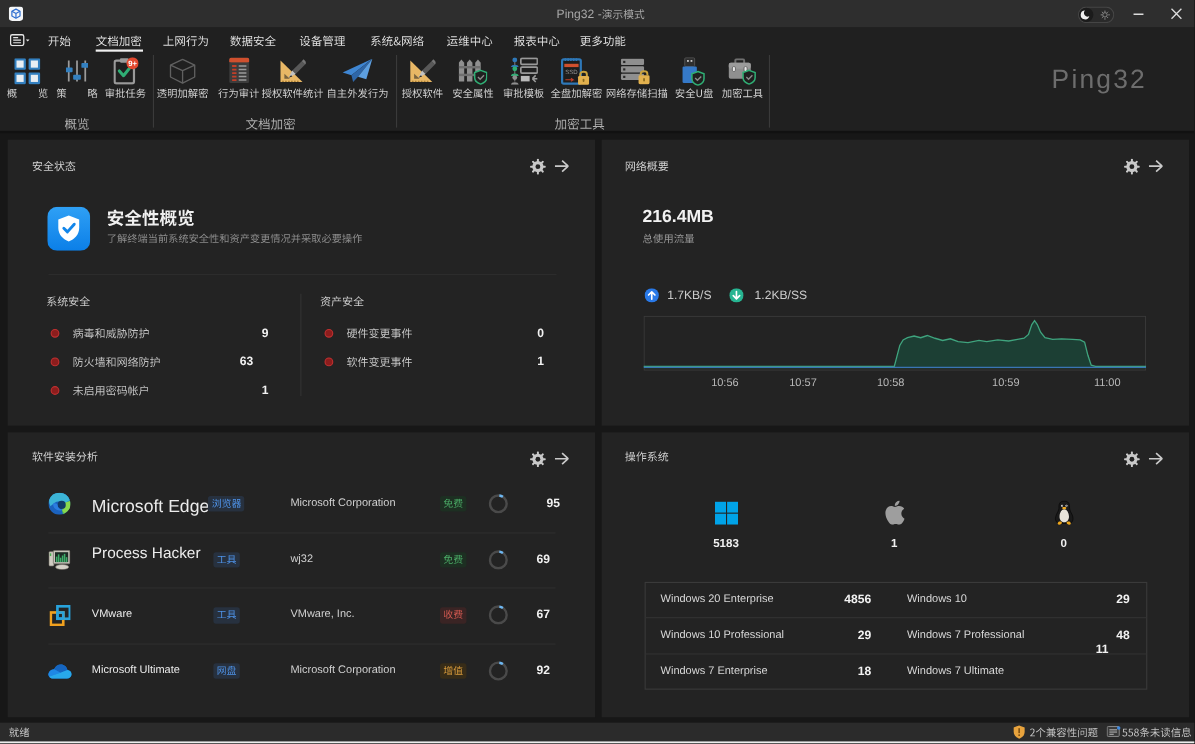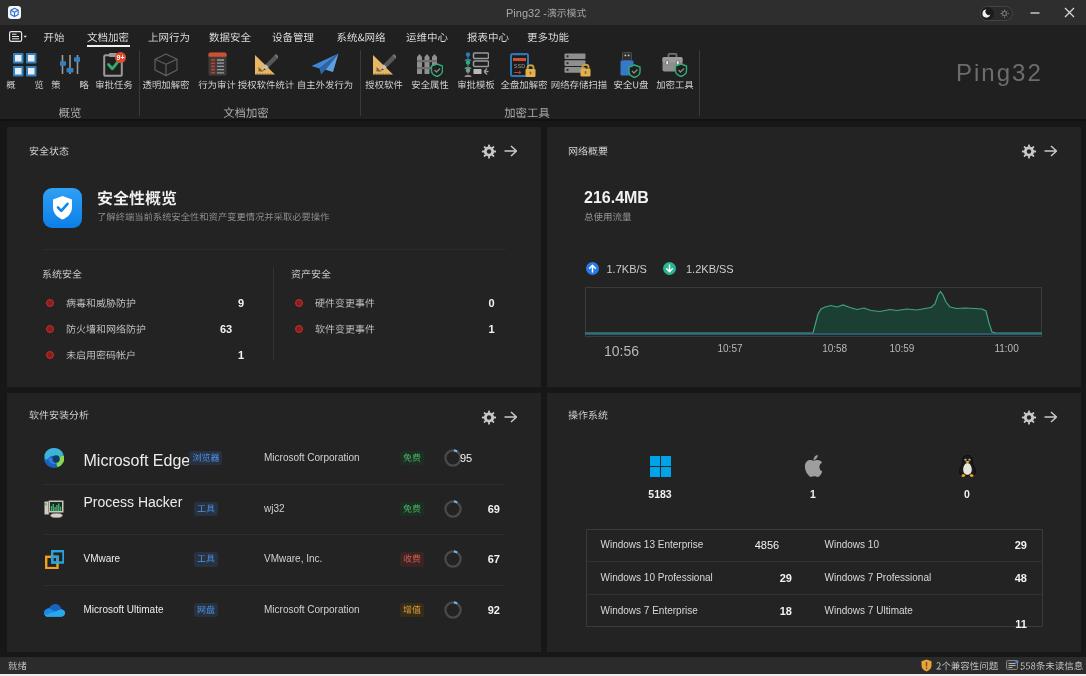--- a/index.html
+++ b/index.html
@@ -591,21 +591,21 @@
       <path transform="translate(0.0 0)" d="M6 -8.2C6.2 -7.7 6.4 -7.1 6.5 -6.7L7.2 -6.9C7.1 -7.3 6.9 -7.9 6.7 -8.4ZM3.7 -6.7L3.7 -6L5.3 -6C5.2 -3.3 5 -1 2.8 0.2C3 0.4 3.2 0.6 3.3 0.8C5.1 -0.2 5.7 -1.8 5.9 -3.8L8.2 -3.8C8.1 -1.2 8 -0.3 7.7 0C7.7 0.1 7.5 0.1 7.4 0.1C7.2 0.1 6.7 0.1 6.1 0C6.2 0.2 6.3 0.6 6.3 0.8C6.9 0.8 7.4 0.8 7.7 0.8C8 0.7 8.2 0.7 8.4 0.4C8.7 0.1 8.8 -1 8.9 -4.1C8.9 -4.2 8.9 -4.5 8.9 -4.5L6 -4.5C6 -5 6 -5.5 6 -6L9.5 -6L9.5 -6.7ZM0.8 -8L0.8 0.8L1.5 0.8L1.5 -7.3L3 -7.3C2.8 -6.6 2.5 -5.6 2.1 -4.9C2.9 -4.1 3.1 -3.4 3.1 -2.8C3.1 -2.5 3 -2.2 2.9 -2.1C2.8 -2.1 2.7 -2 2.6 -2C2.4 -2 2.2 -2 1.9 -2C2 -1.9 2.1 -1.6 2.1 -1.4C2.4 -1.4 2.6 -1.4 2.8 -1.4C3 -1.4 3.2 -1.5 3.4 -1.6C3.7 -1.8 3.8 -2.2 3.8 -2.8C3.8 -3.4 3.6 -4.1 2.8 -5C3.2 -5.8 3.6 -6.9 3.9 -7.7L3.4 -8L3.3 -8Z"></path>
       <path transform="translate(10.0 0)" d="M2.1 -6.4C1.9 -5.4 1.5 -4.3 0.8 -3.6L1.6 -3.2C2.2 -3.9 2.6 -5.2 2.8 -6.2ZM8.3 -6.4C8 -5.5 7.4 -4.3 7 -3.5L7.6 -3.2C8.1 -4 8.7 -5.1 9.1 -6.1ZM5.2 -4.5L5.2 -4.5C5.4 -5.7 5.4 -7 5.4 -8.3L4.6 -8.3C4.6 -4.8 4.7 -1.3 0.5 0.2C0.7 0.4 0.9 0.6 1 0.8C3.3 -0.1 4.4 -1.5 4.9 -3.2C5.7 -1.2 7 0.1 9.1 0.7C9.2 0.5 9.5 0.2 9.6 0.1C7.2 -0.5 5.8 -2.1 5.2 -4.5Z"></path>
       <path transform="translate(20.0 0)" d="M5.6 -2L7.2 -2L7.2 -1.3L5.6 -1.3ZM5 -2.5L5 -0.9L7.8 -0.9L7.8 -2.5ZM4 -6.4C4.4 -6 4.8 -5.5 5 -5.1L5.5 -5.5C5.4 -5.8 4.9 -6.4 4.5 -6.7ZM8.2 -6.7C8 -6.3 7.5 -5.8 7.2 -5.4L7.8 -5.1C8.1 -5.5 8.5 -6 8.8 -6.4ZM6 -8.4L6 -7.5L3.6 -7.5L3.6 -6.9L6 -6.9L6 -5L3.3 -5L3.3 -4.4L9.6 -4.4L9.6 -5L6.8 -5L6.8 -6.9L9.2 -6.9L9.2 -7.5L6.8 -7.5L6.8 -8.4ZM3.8 -3.7L3.8 0.8L4.4 0.8L4.4 0.4L8.3 0.4L8.3 0.8L9 0.8L9 -3.7ZM4.4 -0.2L4.4 -3.1L8.3 -3.1L8.3 -0.2ZM0.4 -1.6L0.6 -0.9C1.4 -1.3 2.4 -1.7 3.4 -2.2L3.2 -2.8L2.2 -2.4L2.2 -5.3L3.2 -5.3L3.2 -6L2.2 -6L2.2 -8.3L1.5 -8.3L1.5 -6L0.5 -6L0.5 -5.3L1.5 -5.3L1.5 -2.1C1.1 -1.9 0.7 -1.8 0.4 -1.6Z"></path>
       <path transform="translate(30.0 0)" d="M5.3 -7.5L5.3 0.4L6 0.4L6 -0.5L8.3 -0.5L8.3 0.3L9 0.3L9 -7.5ZM6 -1.2L6 -6.8L8.3 -6.8L8.3 -1.2ZM4.4 -8.3C3.5 -8 1.9 -7.7 0.6 -7.5C0.7 -7.3 0.8 -7 0.8 -6.9C1.3 -6.9 1.9 -7 2.5 -7.1L2.5 -5.4L0.5 -5.4L0.5 -4.7L2.3 -4.7C1.8 -3.5 1 -2.1 0.3 -1.3C0.4 -1.2 0.6 -0.9 0.7 -0.6C1.3 -1.3 2 -2.5 2.5 -3.7L2.5 0.8L3.2 0.8L3.2 -3.6C3.6 -3.1 4.2 -2.3 4.4 -1.9L4.9 -2.5C4.7 -2.9 3.6 -4.1 3.2 -4.5L3.2 -4.7L5 -4.7L5 -5.4L3.2 -5.4L3.2 -7.3C3.8 -7.4 4.4 -7.5 4.9 -7.7Z"></path>
       <path transform="translate(40.0 0)" d="M1.9 -5.4C2.4 -4.8 2.9 -4.2 3.3 -3.5C3 -2.5 2.4 -1.6 1.7 -0.9C1.9 -0.8 2.2 -0.6 2.3 -0.5C2.9 -1.1 3.4 -1.9 3.8 -2.9C4.1 -2.4 4.4 -1.9 4.6 -1.6L5.1 -2.1C4.8 -2.5 4.5 -3 4.1 -3.6C4.4 -4.4 4.6 -5.3 4.7 -6.3L4 -6.4C3.9 -5.7 3.8 -4.9 3.6 -4.3C3.2 -4.8 2.8 -5.3 2.4 -5.8ZM4.8 -5.4C5.3 -4.8 5.8 -4.2 6.2 -3.5C5.8 -2.4 5.3 -1.5 4.5 -0.8C4.7 -0.7 5 -0.5 5.1 -0.4C5.8 -1 6.2 -1.8 6.6 -2.8C7 -2.2 7.3 -1.7 7.5 -1.3L8 -1.7C7.8 -2.2 7.4 -2.9 6.9 -3.6C7.2 -4.4 7.4 -5.3 7.5 -6.3L6.9 -6.4C6.8 -5.6 6.6 -4.9 6.4 -4.3C6.1 -4.8 5.7 -5.3 5.3 -5.7ZM0.9 -7.8L0.9 0.8L1.6 0.8L1.6 -7.1L8.4 -7.1L8.4 -0.2C8.4 0 8.3 0 8.1 0C8 0.1 7.3 0.1 6.6 0C6.7 0.2 6.9 0.6 6.9 0.8C7.8 0.8 8.4 0.8 8.7 0.6C9 0.5 9.2 0.3 9.2 -0.2L9.2 -7.8Z"></path>
       <path transform="translate(50.0 0)" d="M0.4 -0.5L0.6 0.2C1.5 -0.1 2.7 -0.4 3.9 -0.8L3.8 -1.4C2.5 -1.1 1.3 -0.7 0.4 -0.5ZM5.7 -8.5C5.3 -7.5 4.6 -6.4 3.8 -5.7L3.9 -5.9L3.3 -6.3C3.1 -5.9 2.9 -5.5 2.7 -5.2L1.4 -5.1C2 -5.9 2.6 -7 3 -8L2.3 -8.4C1.9 -7.2 1.2 -5.9 0.9 -5.6C0.7 -5.2 0.5 -5 0.3 -5C0.4 -4.8 0.6 -4.4 0.6 -4.2C0.7 -4.3 1 -4.4 2.2 -4.5C1.8 -3.9 1.4 -3.4 1.2 -3.2C0.9 -2.8 0.6 -2.6 0.4 -2.5C0.5 -2.3 0.6 -2 0.7 -1.8C0.9 -2 1.2 -2.1 3.7 -2.7C3.7 -2.8 3.6 -3.1 3.7 -3.3L1.8 -2.9C2.5 -3.7 3.2 -4.6 3.8 -5.6C3.9 -5.4 4.1 -5.2 4.2 -5C4.5 -5.3 4.8 -5.7 5.1 -6C5.4 -5.6 5.8 -5.1 6.2 -4.7C5.5 -4.2 4.6 -3.8 3.7 -3.6C3.9 -3.4 4 -3.1 4.1 -2.9C5 -3.2 6 -3.6 6.8 -4.2C7.5 -3.7 8.4 -3.2 9.3 -2.9C9.4 -3.1 9.5 -3.4 9.6 -3.6C8.8 -3.8 8 -4.2 7.3 -4.7C8.1 -5.4 8.8 -6.2 9.2 -7.2L8.8 -7.5L8.7 -7.4L6 -7.4C6.1 -7.7 6.3 -8 6.4 -8.3ZM4.7 -3L4.7 0.7L5.4 0.7L5.4 0.2L8.2 0.2L8.2 0.7L8.9 0.7L8.9 -3ZM5.4 -0.5L5.4 -2.3L8.2 -2.3L8.2 -0.5ZM8.2 -6.8C7.9 -6.1 7.4 -5.6 6.8 -5.1C6.2 -5.5 5.8 -6.1 5.5 -6.6L5.6 -6.8Z"></path>
       <path transform="translate(60.0 0)" d="M6 -8.2C6.2 -7.7 6.4 -7.1 6.5 -6.7L7.2 -6.9C7.1 -7.3 6.9 -7.9 6.7 -8.4ZM3.7 -6.7L3.7 -6L5.3 -6C5.2 -3.3 5 -1 2.8 0.2C3 0.4 3.2 0.6 3.3 0.8C5.1 -0.2 5.7 -1.8 5.9 -3.8L8.2 -3.8C8.1 -1.2 8 -0.3 7.7 0C7.7 0.1 7.5 0.1 7.4 0.1C7.2 0.1 6.7 0.1 6.1 0C6.2 0.2 6.3 0.6 6.3 0.8C6.9 0.8 7.4 0.8 7.7 0.8C8 0.7 8.2 0.7 8.4 0.4C8.7 0.1 8.8 -1 8.9 -4.1C8.9 -4.2 8.9 -4.5 8.9 -4.5L6 -4.5C6 -5 6 -5.5 6 -6L9.5 -6L9.5 -6.7ZM0.8 -8L0.8 0.8L1.5 0.8L1.5 -7.3L3 -7.3C2.8 -6.6 2.5 -5.6 2.1 -4.9C2.9 -4.1 3.1 -3.4 3.1 -2.8C3.1 -2.5 3 -2.2 2.9 -2.1C2.8 -2.1 2.7 -2 2.6 -2C2.4 -2 2.2 -2 1.9 -2C2 -1.9 2.1 -1.6 2.1 -1.4C2.4 -1.4 2.6 -1.4 2.8 -1.4C3 -1.4 3.2 -1.5 3.4 -1.6C3.7 -1.8 3.8 -2.2 3.8 -2.8C3.8 -3.4 3.6 -4.1 2.8 -5C3.2 -5.8 3.6 -6.9 3.9 -7.7L3.4 -8L3.3 -8Z"></path>
       <path transform="translate(70.0 0)" d="M1.9 -8.4L1.9 -6.4L0.5 -6.4L0.5 -5.7L1.9 -5.7L1.9 -3.5C1.3 -3.3 0.8 -3.2 0.4 -3.1L0.6 -2.4L1.9 -2.7L1.9 -0.1C1.9 0 1.8 0 1.7 0C1.6 0.1 1.2 0.1 0.7 0C0.8 0.2 0.9 0.6 0.9 0.8C1.6 0.8 2 0.7 2.3 0.6C2.5 0.5 2.6 0.3 2.6 -0.1L2.6 -3L3.8 -3.4L3.7 -4L2.6 -3.7L2.6 -5.7L3.8 -5.7L3.8 -6.4L2.6 -6.4L2.6 -8.4ZM5.9 -8.1C6.3 -7.7 6.7 -7.1 6.8 -6.7L4.5 -6.7L4.5 -4C4.5 -2.7 4.3 -0.9 3.2 0.3C3.4 0.4 3.7 0.7 3.8 0.8C4.9 -0.3 5.2 -2 5.2 -3.4L8.5 -3.4L8.5 -2.7L9.2 -2.7L9.2 -6.7L6.9 -6.7L7.5 -7C7.4 -7.4 7 -7.9 6.6 -8.4ZM8.5 -4.1L5.2 -4.1L5.2 -6L8.5 -6Z"></path>
     </svg>
   </div>
-<div class="lat" style="left:220px;top:323.1px;width:40px;text-align:left;font-size:11px;font-weight:bold;color:#f2f2f2">63</div>
+<div class="lat" style="left:204px;top:323.1px;width:40px;text-align:center;font-size:11px;font-weight:bold;color:#f2f2f2">63</div>
 <div class="abs" style="left:46px;top:351.0px;width:8px;height:8px;border-radius:50%;background:#8c1d1d;border:1.5px solid #c03030"></div>
 <div style="position:absolute;left:66px;top:350.0px;">
     <svg class="ct " width="70.0" height="11.2" style="fill:#c6c6c6" viewBox="0 -8.8 70.0 11.2">
       <path transform="translate(0.0 0)" d="M4.6 -8.4L4.6 -6.8L1.3 -6.8L1.3 -6L4.6 -6L4.6 -4.3L0.6 -4.3L0.6 -3.6L4.2 -3.6C3.3 -2.3 1.7 -1 0.3 -0.4C0.5 -0.2 0.8 0.1 0.9 0.2C2.2 -0.4 3.6 -1.6 4.6 -3L4.6 0.8L5.4 0.8L5.4 -3C6.4 -1.7 7.8 -0.4 9.1 0.2C9.2 0.1 9.5 -0.2 9.7 -0.4C8.3 -1 6.7 -2.3 5.8 -3.6L9.4 -3.6L9.4 -4.3L5.4 -4.3L5.4 -6L8.7 -6L8.7 -6.8L5.4 -6.8L5.4 -8.4Z"></path>
       <path transform="translate(10.0 0)" d="M2.8 -3.1L2.8 0.8L3.5 0.8L3.5 0.1L8.1 0.1L8.1 0.7L8.9 0.7L8.9 -3.1ZM3.5 -0.6L3.5 -2.4L8.1 -2.4L8.1 -0.6ZM4.4 -8.2C4.6 -7.8 4.8 -7.3 5 -7L1.5 -7L1.5 -4.6C1.5 -3.1 1.4 -1.1 0.4 0.3C0.5 0.4 0.8 0.7 1 0.8C2 -0.6 2.3 -2.6 2.3 -4.2L8.7 -4.2L8.7 -7L5.4 -7L5.8 -7.1C5.6 -7.4 5.3 -8 5.1 -8.4ZM2.3 -6.3L7.9 -6.3L7.9 -4.9L2.3 -4.9Z"></path>
       <path transform="translate(20.0 0)" d="M1.5 -7.7L1.5 -4.1C1.5 -2.7 1.4 -0.9 0.3 0.4C0.5 0.5 0.8 0.7 0.9 0.8C1.7 0 2 -1.2 2.2 -2.3L4.7 -2.3L4.7 0.7L5.4 0.7L5.4 -2.3L8.1 -2.3L8.1 -0.2C8.1 0 8.1 0 7.9 0C7.7 0 7 0.1 6.3 0C6.4 0.2 6.5 0.6 6.5 0.7C7.5 0.8 8.1 0.7 8.4 0.6C8.8 0.5 8.9 0.3 8.9 -0.2L8.9 -7.7ZM2.3 -7L4.7 -7L4.7 -5.4L2.3 -5.4ZM8.1 -7L8.1 -5.4L5.4 -5.4L5.4 -7ZM2.3 -4.7L4.7 -4.7L4.7 -3L2.2 -3C2.3 -3.4 2.3 -3.7 2.3 -4.1ZM8.1 -4.7L8.1 -3L5.4 -3L5.4 -4.7Z"></path>
       <path transform="translate(30.0 0)" d="M1.8 -5.5C1.5 -4.9 1.1 -4.2 0.5 -3.8L1.1 -3.4C1.7 -3.9 2.1 -4.6 2.4 -5.2ZM3.5 -6.3C4.1 -6 4.9 -5.5 5.2 -5.2L5.6 -5.7C5.3 -6 4.5 -6.5 3.9 -6.7ZM7.3 -5.1C7.9 -4.6 8.7 -3.8 9 -3.2L9.6 -3.6C9.2 -4.2 8.5 -4.9 7.8 -5.5ZM6.9 -6.4C6.1 -5.4 5 -4.7 3.7 -4L3.7 -5.7L3 -5.7L3 -3.8L3 -3.7C2.2 -3.4 1.3 -3.1 0.4 -2.9C0.5 -2.7 0.7 -2.4 0.8 -2.2C1.6 -2.5 2.4 -2.8 3.2 -3.1C3.4 -2.9 3.8 -2.8 4.4 -2.8C4.6 -2.8 6.2 -2.8 6.5 -2.8C7.4 -2.8 7.6 -3.1 7.7 -4.3C7.5 -4.3 7.2 -4.4 7 -4.5C7 -3.6 6.9 -3.4 6.4 -3.4C6.1 -3.4 4.7 -3.4 4.4 -3.4L4 -3.5C5.4 -4.1 6.6 -5 7.5 -6.1ZM1.6 -2L1.6 0.3L7.7 0.3L7.7 0.8L8.5 0.8L8.5 -2L7.7 -2L7.7 -0.4L5.4 -0.4L5.4 -2.5L4.6 -2.5L4.6 -0.4L2.4 -0.4L2.4 -2ZM4.4 -8.4C4.5 -8.1 4.6 -7.8 4.7 -7.5L0.8 -7.5L0.8 -5.6L1.5 -5.6L1.5 -6.9L8.5 -6.9L8.5 -5.6L9.2 -5.6L9.2 -7.5L5.5 -7.5C5.4 -7.8 5.3 -8.2 5.1 -8.5Z"></path>
       <path transform="translate(40.0 0)" d="M4.1 -2L4.1 -1.4L7.9 -1.4L7.9 -2ZM4.9 -6.5C4.8 -5.5 4.7 -4.2 4.6 -3.4L4.8 -3.4L8.6 -3.4C8.4 -1.2 8.2 -0.3 8 0C7.9 0.1 7.8 0.1 7.6 0.1C7.4 0.1 7 0.1 6.5 0C6.6 0.2 6.7 0.5 6.7 0.7C7.2 0.8 7.6 0.8 7.9 0.7C8.2 0.7 8.4 0.7 8.6 0.4C8.9 0.1 9.2 -1 9.4 -3.7C9.4 -3.8 9.4 -4 9.4 -4L8.2 -4C8.3 -5.2 8.5 -6.8 8.6 -7.8L8 -7.9L7.9 -7.8L4.4 -7.8L4.4 -7.1L7.8 -7.1C7.7 -6.2 7.6 -5 7.5 -4L5.4 -4C5.5 -4.8 5.6 -5.7 5.6 -6.5ZM0.5 -7.9L0.5 -7.2L1.7 -7.2C1.4 -5.7 1 -4.2 0.3 -3.3C0.4 -3.1 0.6 -2.7 0.6 -2.5C0.8 -2.7 1 -3 1.2 -3.3L1.2 0.3L1.8 0.3L1.8 -0.5L3.6 -0.5L3.6 -4.8L1.8 -4.8C2.1 -5.5 2.3 -6.4 2.5 -7.2L3.9 -7.2L3.9 -7.9ZM1.8 -4.1L3 -4.1L3 -1.1L1.8 -1.1Z"></path>
       <path transform="translate(50.0 0)" d="M8.4 -8C7.9 -7 6.9 -6 6 -5.4C6.1 -5.2 6.4 -5 6.5 -4.8C7.5 -5.5 8.5 -6.6 9.1 -7.7ZM4.8 0.8C5 0.7 5.3 0.6 7.3 -0.2C7.3 -0.4 7.3 -0.7 7.3 -0.9L5.7 -0.3L5.7 -3.8L6.6 -3.8C7 -1.9 7.9 -0.3 9.1 0.6C9.2 0.4 9.5 0.1 9.7 0C8.5 -0.7 7.7 -2.1 7.3 -3.8L9.5 -3.8L9.5 -4.5L5.7 -4.5L5.7 -8.2L5 -8.2L5 -4.5L4.1 -4.5L4.1 -3.8L5 -3.8L5 -0.5C5 -0.1 4.7 0.1 4.5 0.2C4.7 0.4 4.8 0.7 4.8 0.8ZM0.6 -6.5L0.6 -1.2L1.2 -1.2L1.2 -5.8L1.9 -5.8L1.9 0.8L2.6 0.8L2.6 -5.8L3.2 -5.8L3.2 -2.1C3.2 -2 3.2 -2 3.1 -2C3 -1.9 2.8 -1.9 2.6 -2C2.6 -1.8 2.7 -1.5 2.7 -1.3C3.1 -1.3 3.4 -1.3 3.6 -1.4C3.8 -1.6 3.8 -1.8 3.8 -2L3.8 -6.5L2.6 -6.5L2.6 -8.4L1.9 -8.4L1.9 -6.5Z"></path>
       <path transform="translate(60.0 0)" d="M2.5 -6.2L7.7 -6.2L7.7 -4.1L2.5 -4.1L2.5 -4.7ZM4.4 -8.3C4.6 -7.8 4.8 -7.3 5 -6.9L1.7 -6.9L1.7 -4.7C1.7 -3.2 1.6 -1.1 0.3 0.4C0.5 0.5 0.8 0.7 1 0.9C2 -0.3 2.3 -2 2.4 -3.4L7.7 -3.4L7.7 -2.8L8.4 -2.8L8.4 -6.9L5.3 -6.9L5.7 -7C5.6 -7.4 5.4 -8 5.1 -8.4Z"></path>
@@ -655,24 +655,24 @@
 <circle cx="6.5" cy="6.5" r="6.5" fill="#27b592"></circle>
 <path d="M6.5 3 V9.4 M3.6 6.8 L6.5 9.7 L9.4 6.8" stroke="#fff" stroke-width="1.5" fill="none" stroke-linecap="round" stroke-linejoin="round"></path>
   </svg>
 <div class="lat" style="left:686px;top:262.5px;font-size:11px;color:#cccccc">1.2KB/SS</div>
 <svg class="abs" style="left:584.5px;top:286.5px" width="457" height="50" viewBox="0 0 457 50">
 <rect x="0.5" y="0.5" width="456" height="49" fill="none" stroke="#3a3a3a"></rect>
 <path d="M0 46 L0 46 L228 46 L233 27 L236 22 L240 20 L246 18.5 L252 20 L258 18 L265 20.5 L272 22.5 L279 21 L286 23.5 L295 24.5 L305 22.5 L312 23.5 L322 22 L332 23 L340 21.5 L346 20.5 L350 17 L353 8 L355.5 4.5 L358 8 L361 15 L365 20 L372 21.5 L380 21 L390 21.5 L397 22 L401 24 L404 36 L407 45 L411 46 L457 46 L457 48 L0 48 Z" fill="#1c4236" opacity="0.9"></path>
 <path d="M0 46 L228 46 L233 27 L236 22 L240 20 L246 18.5 L252 20 L258 18 L265 20.5 L272 22.5 L279 21 L286 23.5 L295 24.5 L305 22.5 L312 23.5 L322 22 L332 23 L340 21.5 L346 20.5 L350 17 L353 8 L355.5 4.5 L358 8 L361 15 L365 20 L372 21.5 L380 21 L390 21.5 L397 22 L401 24 L404 36 L407 45 L411 46 L457 46" fill="none" stroke="#3fa47e" stroke-width="1.2"></path>
 <path d="M0 47 H457" stroke="#3a74b4" stroke-width="1.1"></path>
 </svg>
-<div class="lat" style="left:604px;top:343px;width:50px;text-align:left;font-size:14px;color:#b8b8b8">10:56</div>
+<div class="lat" style="left:634px;top:343px;width:50px;text-align:center;font-size:10px;color:#b8b8b8">10:56</div>
 <div class="lat" style="left:705px;top:343px;width:50px;text-align:center;font-size:10px;color:#b8b8b8">10:57</div>
-<div class="lat" style="left:797.2px;top:343px;width:50px;text-align:right;font-size:10px;color:#b8b8b8">10:58</div>
-<div class="lat" style="left:889.4px;top:343px;width:50px;font-size:10px;color:#b8b8b8">10:59</div>
+<div class="lat" style="left:797.2px;top:343px;width:50px;text-align:left;font-size:10px;color:#b8b8b8">10:58</div>
+<div class="lat" style="left:889.4px;top:343px;width:50px;text-align:center;font-size:10px;color:#b8b8b8">10:59</div>
 <div class="lat" style="left:981.6px;top:343px;width:50px;text-align:center;font-size:10px;color:#b8b8b8">11:00</div>
 <svg class="abs" style="left:44.0px;top:448.0px" width="20" height="20" viewBox="0 0 20 20">
 <circle cx="10" cy="10" r="10" fill="#1b62be"></circle>
 <path d="M0.6 6.7 A 10 10 0 0 1 19.5 6.8 L13.9 10.2 A 5.8 5.8 0 0 0 5.7 9.0 L1.8 12.3 A 10 10 0 0 1 0.6 6.7 Z" fill="#3cb4d6"></path>
 <path d="M19.7 7.5 A 10 10 0 0 1 13.3 19.4 L11.9 14.2 A 4.2 4.2 0 0 0 15.5 9.1 Z" fill="#5abf4e"></path>
 <path d="M19.7 7.5 A 8.8 8.8 0 0 1 14.4 18.6 A 6.2 6.2 0 0 1 15.7 8.8 Z" fill="#8ad84e"></path>
 <circle cx="12.1" cy="11" r="3.7" fill="#123a68"></circle>
 <path d="M8.4 10.8 A 3.8 3.8 0 0 0 14.4 14.3 C 10.5 18.2 4.1 15.4 4.2 9.8 A 4.4 4.4 0 0 1 8.4 10.8 Z" fill="#2b7de0"></path>
   </svg>
 <div class="lat" style="left:83.5px;top:451.5px;font-size:16px;color:#ececec">Microsoft Edge</div>
@@ -689,21 +689,21 @@
 <div style="position:absolute;left:411.5px;top:453px;transform:translateX(-50%);">
     <svg class="ct " width="18.0" height="10.1" style="fill:#4cae68" viewBox="0 -7.9 18.0 10.1">
       <path transform="translate(0.0 0)" d="M3 -7.6C2.5 -6.7 1.6 -5.6 0.4 -4.8C0.5 -4.6 0.7 -4.4 0.9 -4.3C1 -4.4 1.2 -4.5 1.4 -4.7L1.4 -2.5L3.8 -2.5C3.4 -1.3 2.5 -0.4 0.5 0.1C0.6 0.2 0.8 0.5 0.9 0.6C3.1 0 4.1 -1.1 4.5 -2.5L4.9 -2.5L4.9 -0.4C4.9 0.3 5.2 0.5 6 0.5C6.2 0.5 7.4 0.5 7.6 0.5C8.3 0.5 8.5 0.2 8.6 -1.1C8.4 -1.1 8.1 -1.2 8 -1.3C7.9 -0.2 7.9 -0.1 7.5 -0.1C7.3 -0.1 6.3 -0.1 6.1 -0.1C5.7 -0.1 5.6 -0.1 5.6 -0.4L5.6 -2.5L7.9 -2.5L7.9 -5.3L5.2 -5.3C5.6 -5.7 5.9 -6.2 6.2 -6.6L5.7 -6.9L5.6 -6.9L3.4 -6.9C3.5 -7.1 3.6 -7.3 3.7 -7.4ZM2.1 -5.3C2.4 -5.6 2.7 -6 3 -6.3L5.2 -6.3C5 -6 4.7 -5.6 4.5 -5.3ZM2.1 -4.7L4.2 -4.7C4.2 -4.1 4.1 -3.6 4 -3.1L2.1 -3.1ZM4.9 -4.7L7.2 -4.7L7.2 -3.1L4.7 -3.1C4.8 -3.6 4.9 -4.1 4.9 -4.7Z"></path>
       <path transform="translate(9.0 0)" d="M4.3 -2.1C4 -0.8 3.2 -0.1 0.4 0.2C0.5 0.3 0.6 0.6 0.7 0.7C3.7 0.4 4.6 -0.4 4.9 -2.1ZM4.7 -0.5C5.8 -0.2 7.4 0.3 8.1 0.7L8.5 0.2C7.7 -0.2 6.2 -0.7 5 -1ZM3.2 -5.4C3.2 -5.1 3.1 -4.9 3 -4.7L1.8 -4.7L1.9 -5.4ZM3.8 -5.4L5.3 -5.4L5.3 -4.7L3.7 -4.7C3.8 -4.9 3.8 -5.1 3.8 -5.4ZM1.3 -5.8C1.3 -5.3 1.2 -4.7 1.1 -4.2L2.7 -4.2C2.3 -3.8 1.6 -3.5 0.5 -3.2C0.6 -3.1 0.8 -2.8 0.9 -2.7C1.2 -2.7 1.4 -2.8 1.7 -2.9L1.7 -0.5L2.3 -0.5L2.3 -2.5L6.7 -2.5L6.7 -0.6L7.4 -0.6L7.4 -3L2 -3C2.8 -3.4 3.2 -3.8 3.5 -4.2L5.3 -4.2L5.3 -3.3L5.9 -3.3L5.9 -4.2L7.7 -4.2C7.7 -4 7.6 -3.8 7.6 -3.8C7.5 -3.7 7.5 -3.7 7.4 -3.7C7.3 -3.7 7 -3.7 6.8 -3.8C6.8 -3.6 6.9 -3.4 6.9 -3.3C7.2 -3.3 7.5 -3.3 7.7 -3.3C7.9 -3.3 8 -3.3 8.1 -3.4C8.3 -3.6 8.3 -3.9 8.4 -4.5C8.4 -4.6 8.4 -4.7 8.4 -4.7L5.9 -4.7L5.9 -5.4L7.9 -5.4L7.9 -7L5.9 -7L5.9 -7.6L5.3 -7.6L5.3 -7L3.8 -7L3.8 -7.6L3.2 -7.6L3.2 -7L1 -7L1 -6.5L3.2 -6.5L3.2 -5.8L1.6 -5.8ZM3.8 -6.5L5.3 -6.5L5.3 -5.8L3.8 -5.8ZM5.9 -6.5L7.2 -6.5L7.2 -5.8L5.9 -5.8Z"></path>
     </svg>
   </div>
 <svg class="abs" style="left:443.8px;top:449px" width="18" height="18" viewBox="0 0 18 18">
 <circle cx="9" cy="9" r="7.6" fill="none" stroke="#4a4a4a" stroke-width="2.2"></circle>
 <circle cx="9" cy="9" r="7.6" fill="none" stroke="#6db7f2" stroke-width="2.2" stroke-dasharray="3.5 44.2" transform="rotate(-83 9 9)"></circle>
   </svg>
-<div class="lat" style="left:460px;top:452px;width:40px;text-align:left;font-size:11px;font-weight:normal;color:#f2f2f2">95</div>
+<div class="lat" style="left:483px;top:452px;width:40px;text-align:center;font-size:11px;font-weight:bold;color:#f2f2f2">95</div>
 <div class="abs" style="left:44px;top:483.5px;width:461px;height:1px;background:#2f2f2f"></div>
 <svg class="abs" style="left:44.0px;top:499.2px" width="20" height="19" viewBox="0 0 20 19">
     <rect x="0.5" y="2.5" width="4.5" height="13" rx="0.8" fill="#cfccc2" stroke="#7a776e" stroke-width="0.6"></rect>
 <rect x="1.3" y="4" width="1.3" height="2.5" fill="#4caf50"></rect>
 <rect x="4.5" y="1.5" width="15" height="12" rx="0.8" fill="#c8c5ba" stroke="#7a776e" stroke-width="0.7"></rect>
 <rect x="6" y="3" width="12" height="9" fill="#1c2b24"></rect>
 <g fill="#3fae6a">
       <rect x="6.8" y="7" width="1.4" height="5"></rect>
       <rect x="8.6" y="5" width="1.4" height="7"></rect>
       <rect x="10.4" y="8" width="1.4" height="4"></rect>
@@ -811,32 +811,32 @@
 <circle cx="7.6" cy="4.9" r="0.5" fill="#111"></circle>
     <circle cx="11.4" cy="4.9" r="0.5" fill="#111"></circle>
 <path d="M7.8 6.3 C8.3 5.8 10.7 5.8 11.2 6.3 C11.8 6.9 10.8 8 9.5 8 C8.2 8 7.2 6.9 7.8 6.3 Z" fill="#f0a81c"></path>
 <path d="M4.2 19.5 C3 20.5 3.4 22 5 22 C6.2 22 7.4 21.3 7.4 20.3 C7.4 19.3 5.2 18.7 4.2 19.5 Z" fill="#f0a81c"></path>
 <path d="M14.8 19.5 C16 20.5 15.6 22 14 22 C12.8 22 11.6 21.3 11.6 20.3 C11.6 19.3 13.8 18.7 14.8 19.5 Z" fill="#f0a81c"></path>
   </svg>
 <div class="lat" style="left:937px;top:487.5px;width:60px;text-align:center;font-size:10.5px;font-weight:bold;color:#f0f0f0">0</div>
 <div class="abs" style="left:585.5px;top:528.5px;width:457px;height:98.5px;border:1px solid #3a3a3a"></div>
 <div class="abs" style="left:586.5px;top:561.3px;width:455px;height:1px;background:#323232"></div>
 <div class="abs" style="left:586.5px;top:594.1px;width:455px;height:1px;background:#323232"></div>
-<div class="lat" style="left:600.5px;top:538.9px;font-size:10px;color:#d8d8d8">Windows 13 Enterprise</div>
-<div class="lat" style="left:742px;top:538.9px;width:50px;text-align:center;font-size:11px;font-weight:normal;color:#f2f2f2">4856</div>
+<div class="lat" style="left:600.5px;top:538.9px;font-size:10px;color:#d8d8d8">Windows 20 Enterprise</div>
+<div class="lat" style="left:742px;top:538.9px;width:50px;text-align:right;font-size:11px;font-weight:bold;color:#f2f2f2">4856</div>
 <div class="lat" style="left:824.5px;top:538.9px;font-size:10px;color:#d8d8d8">Windows 10</div>
 <div class="lat" style="left:977px;top:538.9px;width:50px;text-align:right;font-size:11px;font-weight:bold;color:#f2f2f2">29</div>
 <div class="lat" style="left:600.5px;top:571.75px;font-size:10px;color:#d8d8d8">Windows 10 Professional</div>
 <div class="lat" style="left:742px;top:571.75px;width:50px;text-align:right;font-size:11px;font-weight:bold;color:#f2f2f2">29</div>
 <div class="lat" style="left:824.5px;top:571.75px;font-size:10px;color:#d8d8d8">Windows 7 Professional</div>
 <div class="lat" style="left:977px;top:571.75px;width:50px;text-align:right;font-size:11px;font-weight:bold;color:#f2f2f2">48</div>
 <div class="lat" style="left:600.5px;top:604.6px;font-size:10px;color:#d8d8d8">Windows 7 Enterprise</div>
 <div class="lat" style="left:742px;top:604.6px;width:50px;text-align:right;font-size:11px;font-weight:bold;color:#f2f2f2">18</div>
 <div class="lat" style="left:824.5px;top:604.6px;font-size:10px;color:#d8d8d8">Windows 7 Ultimate</div>
-<div class="lat" style="left:977px;top:618px;width:50px;text-align:right;font-size:11px;font-weight:bold;color:#f2f2f2">11</div>
+<div class="lat" style="left:977px;top:585px;width:50px;text-align:center;font-size:11px;font-weight:bold;color:#f2f2f2">11</div>
 <div class="abs" style="left:0;top:657px;width:1086px;height:16.5px;background:#2b2b2b"></div>
 <div class="abs" style="left:0;top:673.5px;width:1086px;height:2.5px;background:#ededed"></div>
 <div style="position:absolute;left:8px;top:660.5px;">
     <svg class="ct " width="19.0" height="10.6" style="fill:#c8c8c8" viewBox="0 -8.4 19.0 10.6">
       <path transform="translate(0.0 0)" d="M1.7 -4.8L3.8 -4.8L3.8 -3.7L1.7 -3.7ZM6.8 -4.1L6.8 -0.5C6.8 0.1 6.9 0.3 7.1 0.4C7.2 0.5 7.5 0.5 7.7 0.5C7.8 0.5 8.1 0.5 8.3 0.5C8.4 0.5 8.7 0.5 8.8 0.4C9 0.4 9.1 0.3 9.1 0.1C9.2 -0.1 9.2 -0.6 9.2 -1.1C9 -1.1 8.8 -1.2 8.7 -1.4C8.7 -0.9 8.6 -0.5 8.6 -0.3C8.6 -0.2 8.5 -0.1 8.5 -0.1C8.4 0 8.3 0 8.2 0C8.1 0 7.9 0 7.8 0C7.7 0 7.6 0 7.6 -0.1C7.5 -0.1 7.5 -0.2 7.5 -0.4L7.5 -4.1ZM1.3 -2.6C1.2 -1.8 0.9 -1 0.5 -0.5C0.6 -0.4 0.9 -0.2 1 -0.1C1.4 -0.7 1.7 -1.6 1.9 -2.5ZM3.5 -2.5C3.8 -2 4.1 -1.2 4.2 -0.8L4.7 -1C4.6 -1.5 4.3 -2.2 4 -2.7ZM7.3 -7.3C7.7 -6.8 8.1 -6.2 8.3 -5.8L8.8 -6.2C8.6 -6.5 8.2 -7.1 7.8 -7.5ZM1 -5.4L1 -3.1L2.5 -3.1L2.5 0C2.5 0.1 2.4 0.1 2.3 0.1C2.2 0.1 1.9 0.1 1.6 0.1C1.7 0.3 1.8 0.5 1.8 0.7C2.3 0.7 2.6 0.7 2.8 0.6C3 0.5 3.1 0.3 3.1 0L3.1 -3.1L4.5 -3.1L4.5 -5.4ZM2.1 -7.8C2.3 -7.5 2.4 -7.1 2.5 -6.8L0.5 -6.8L0.5 -6.2L4.9 -6.2L4.9 -6.8L3.3 -6.8C3.2 -7.2 3 -7.6 2.8 -8ZM6.3 -8C6.3 -7.2 6.3 -6.4 6.2 -5.5L4.9 -5.5L4.9 -4.9L6.2 -4.9C6 -2.9 5.5 -0.9 4.2 0.3C4.3 0.4 4.6 0.6 4.7 0.8C6.1 -0.6 6.6 -2.7 6.8 -4.9L9.1 -4.9L9.1 -5.5L6.9 -5.5C6.9 -6.4 6.9 -7.2 6.9 -8Z"></path>
       <path transform="translate(9.5 0)" d="M0.4 -0.5L0.6 0.2C1.4 0 2.6 -0.3 3.7 -0.6L3.6 -1.2C2.4 -0.9 1.2 -0.7 0.4 -0.5ZM8.2 -7.5C8 -7.1 7.8 -6.7 7.6 -6.3L7.6 -6.8L6.3 -6.8L6.3 -8L5.6 -8L5.6 -6.8L4.1 -6.8L4.1 -6.2L5.6 -6.2L5.6 -5L3.6 -5L3.6 -4.4L5.9 -4.4C5.1 -3.7 4.3 -3.1 3.4 -2.7C3.5 -2.6 3.7 -2.3 3.8 -2.1C4.1 -2.3 4.4 -2.5 4.7 -2.7L4.7 0.7L5.4 0.7L5.4 0.3L7.8 0.3L7.8 0.7L8.5 0.7L8.5 -3.4L5.8 -3.4C6.2 -3.7 6.5 -4 6.8 -4.4L9.1 -4.4L9.1 -5L7.4 -5C8 -5.7 8.5 -6.4 8.9 -7.3ZM6.3 -6.2L7.5 -6.2C7.2 -5.8 6.9 -5.4 6.6 -5L6.3 -5ZM5.4 -1.3L7.8 -1.3L7.8 -0.3L5.4 -0.3ZM5.4 -1.8L5.4 -2.8L7.8 -2.8L7.8 -1.8ZM0.6 -4C0.7 -4.1 0.9 -4.1 2.2 -4.3C1.7 -3.7 1.3 -3.2 1.2 -3C0.9 -2.6 0.6 -2.4 0.4 -2.3C0.5 -2.2 0.6 -1.9 0.7 -1.7C0.8 -1.8 1.1 -1.9 3.3 -2.4C3.3 -2.5 3.3 -2.8 3.3 -3L1.6 -2.7C2.4 -3.5 3.1 -4.6 3.7 -5.6L3.1 -5.9C3 -5.6 2.8 -5.2 2.5 -4.9L1.3 -4.8C1.8 -5.6 2.4 -6.6 2.8 -7.7L2.1 -8C1.8 -6.8 1.1 -5.6 0.9 -5.3C0.7 -4.9 0.5 -4.7 0.4 -4.7C0.4 -4.5 0.6 -4.2 0.6 -4Z"></path>
     </svg>
   </div>
 <svg class="abs" style="left:921px;top:658.5px" width="11" height="13" viewBox="0 0 11 13">
 <path d="M5.5 0.5 L10.5 2.3 V6.2 C10.5 9.3 8.3 11.5 5.5 12.5 C2.7 11.5 0.5 9.3 0.5 6.2 V2.3 Z" fill="#e8a33d"></path>

